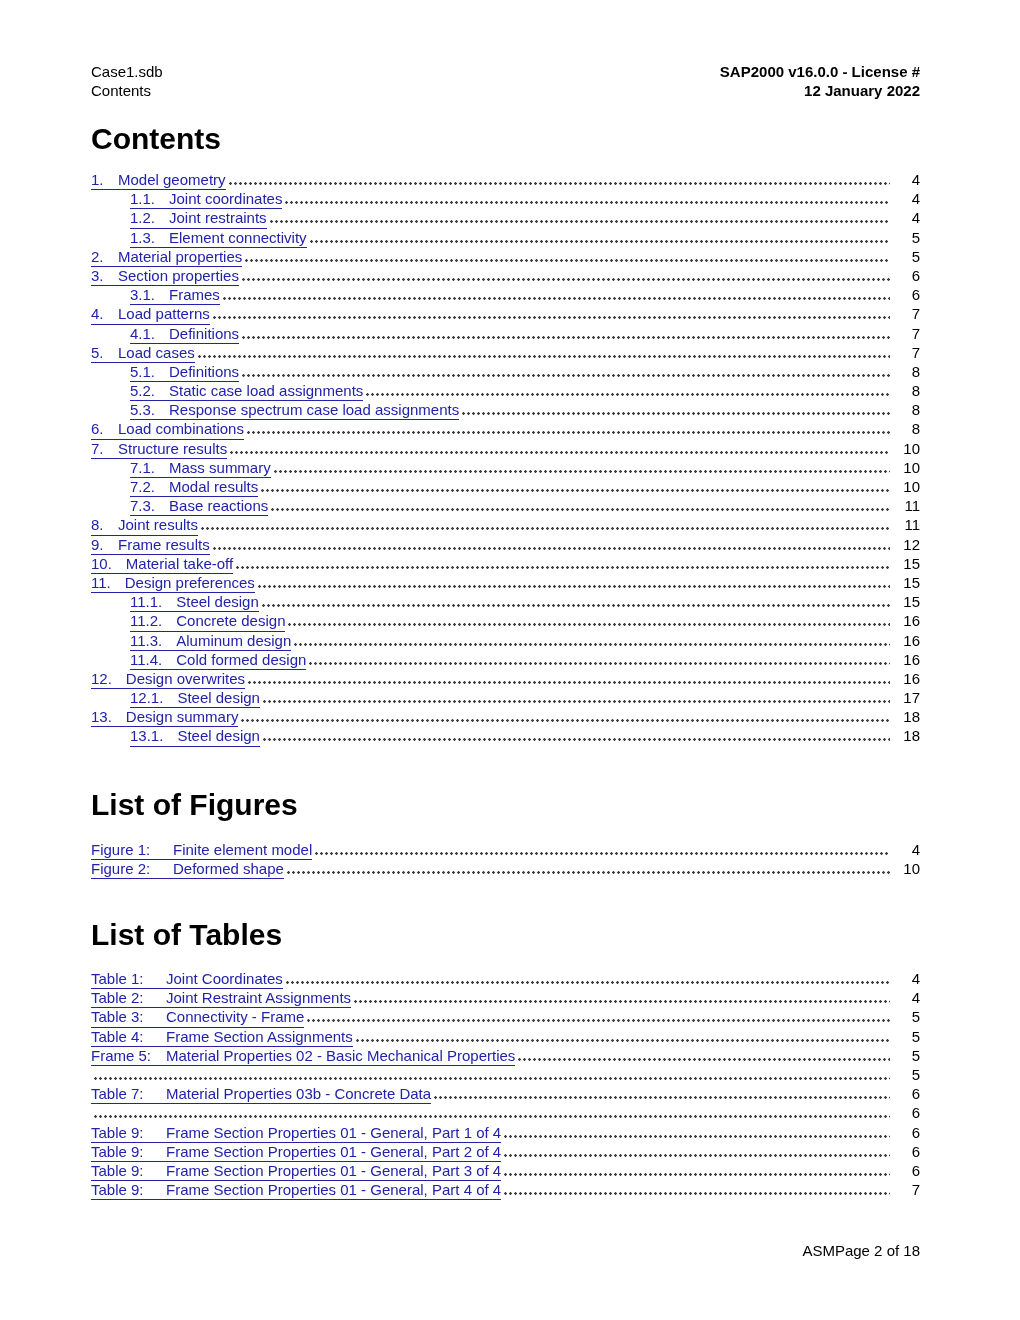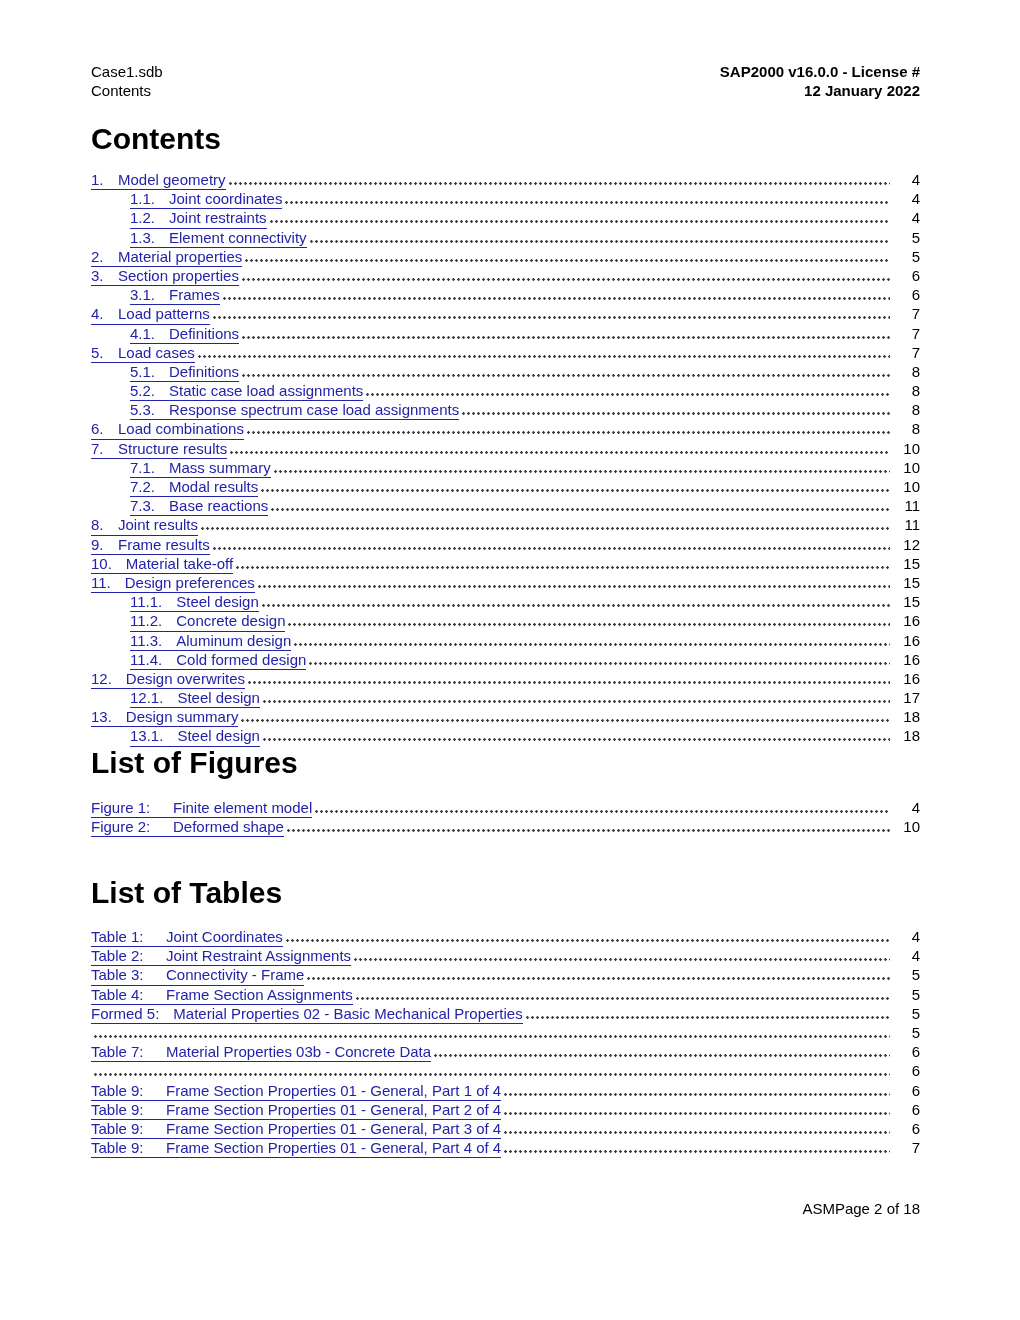--- a/index.html
+++ b/index.html
@@ -16,21 +16,21 @@
   .doc-header .right { text-align: right; font-weight: bold; }
 
   
   .big-heading {
     font-size: 30px;
     font-weight: bold;
     line-height: 34px;
     color: #000;
   }
   .h-contents { margin-top: 22px; margin-bottom: 14px; }
-  .h-figures  { margin-bottom: 18px; }
+  .h-figures  { margin-top: 42px; margin-bottom: 18px; }
   .h-tables   { margin-top: 40px; margin-bottom: 17px; }
 
   
   .toc-list { width: 100%; }
   .toc-row {
     display: flex;
     align-items: baseline;
     height: 19.2px;
     line-height: 19.2px;
     white-space: nowrap;
@@ -307,21 +307,21 @@
         <span class="page-num">5</span>
       </div>
 
       <div class="toc-row">
         <span class="toc-link"><span class="num">Table 4:</span><span class="ttl">Frame Section Assignments</span></span>
         <span class="leader"></span>
         <span class="page-num">5</span>
       </div>
 
       <div class="toc-row">
-        <span class="toc-link"><span class="num">Formed 5:</span><span class="ttl">Material Properties 02 - Basic Mechanical Properties</span></span>
+        <span class="toc-link"><span class="num">Frame 5:</span><span class="ttl">Material Properties 02 - Basic Mechanical Properties</span></span>
         <span class="leader"></span>
         <span class="page-num">5</span>
       </div>
 
       <div class="toc-row">
         <span class="leader"></span>
         <span class="page-num">5</span>
       </div>
 
       <div class="toc-row">

